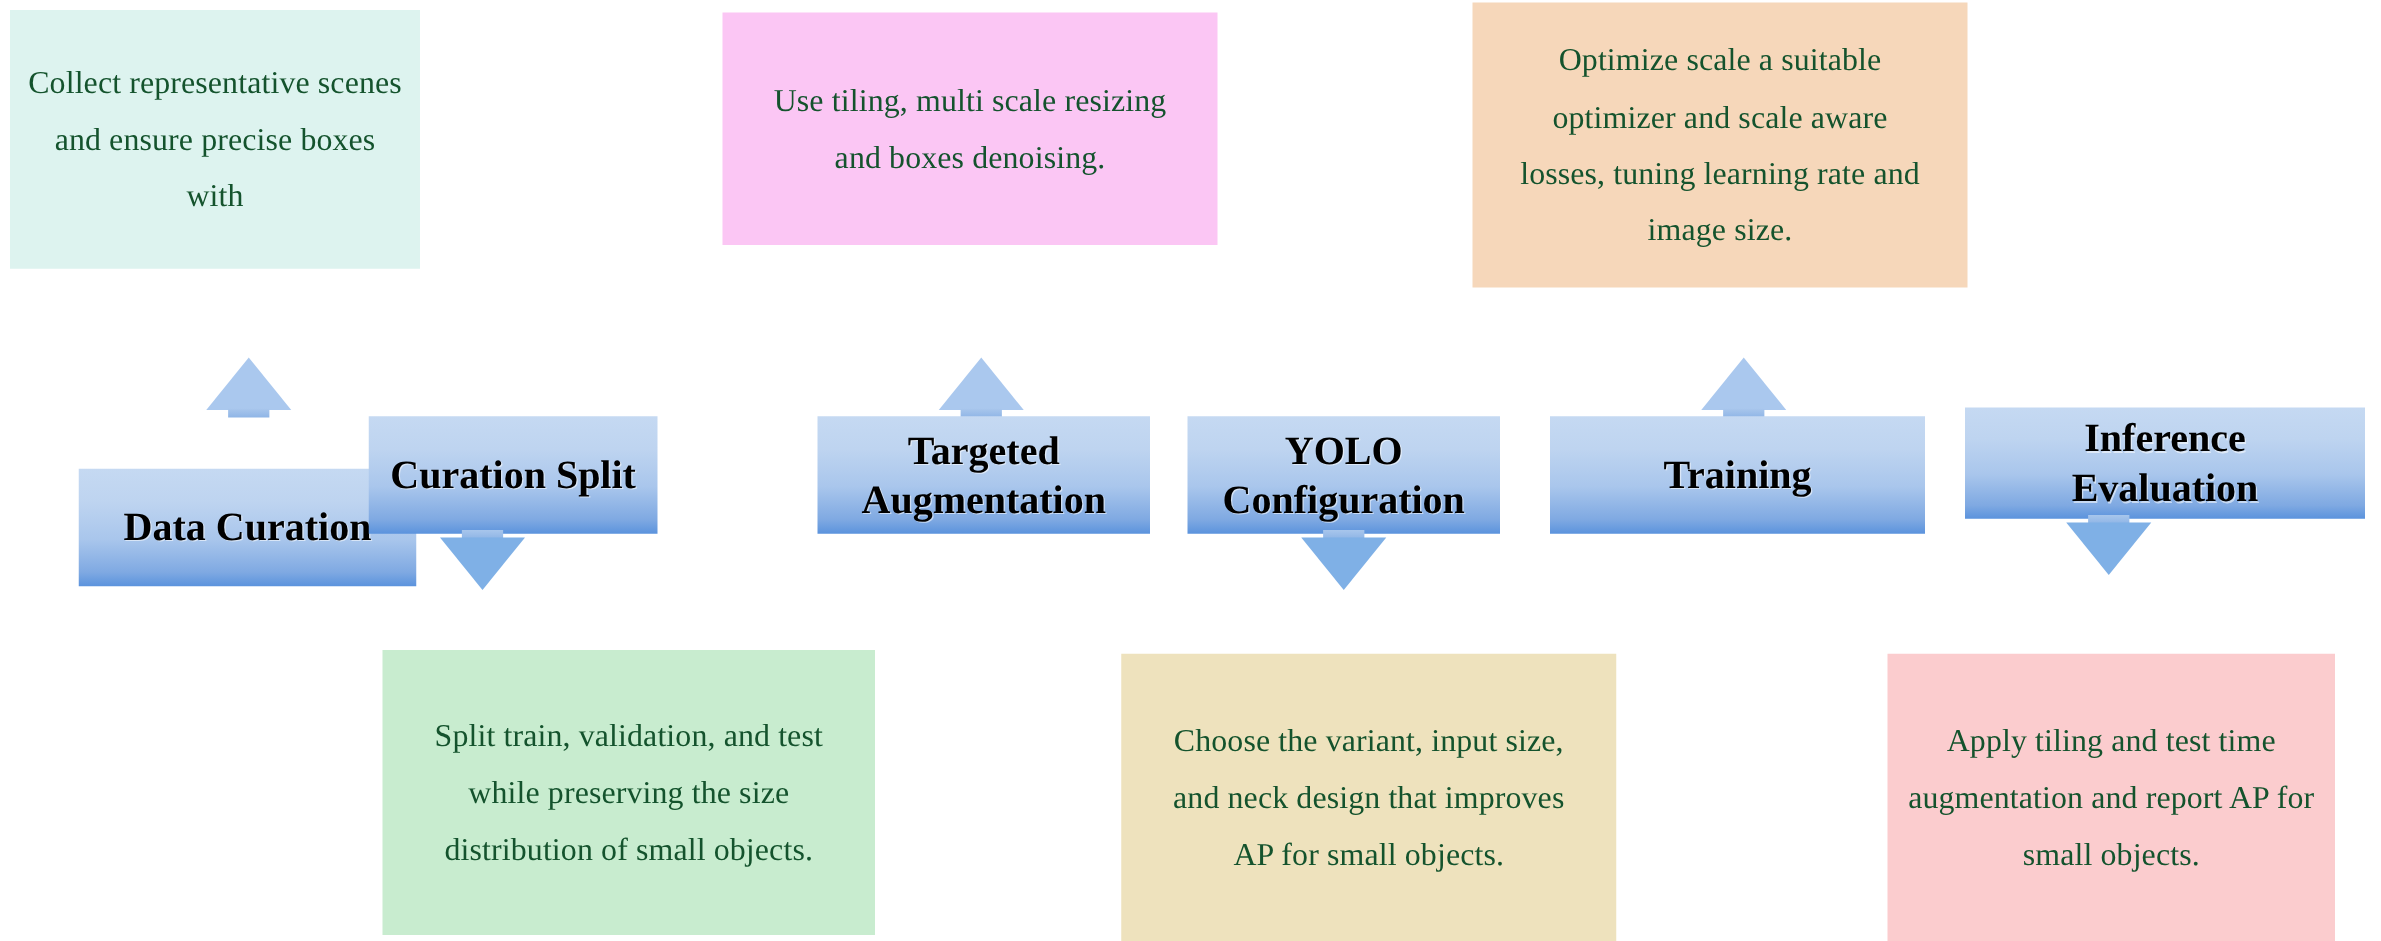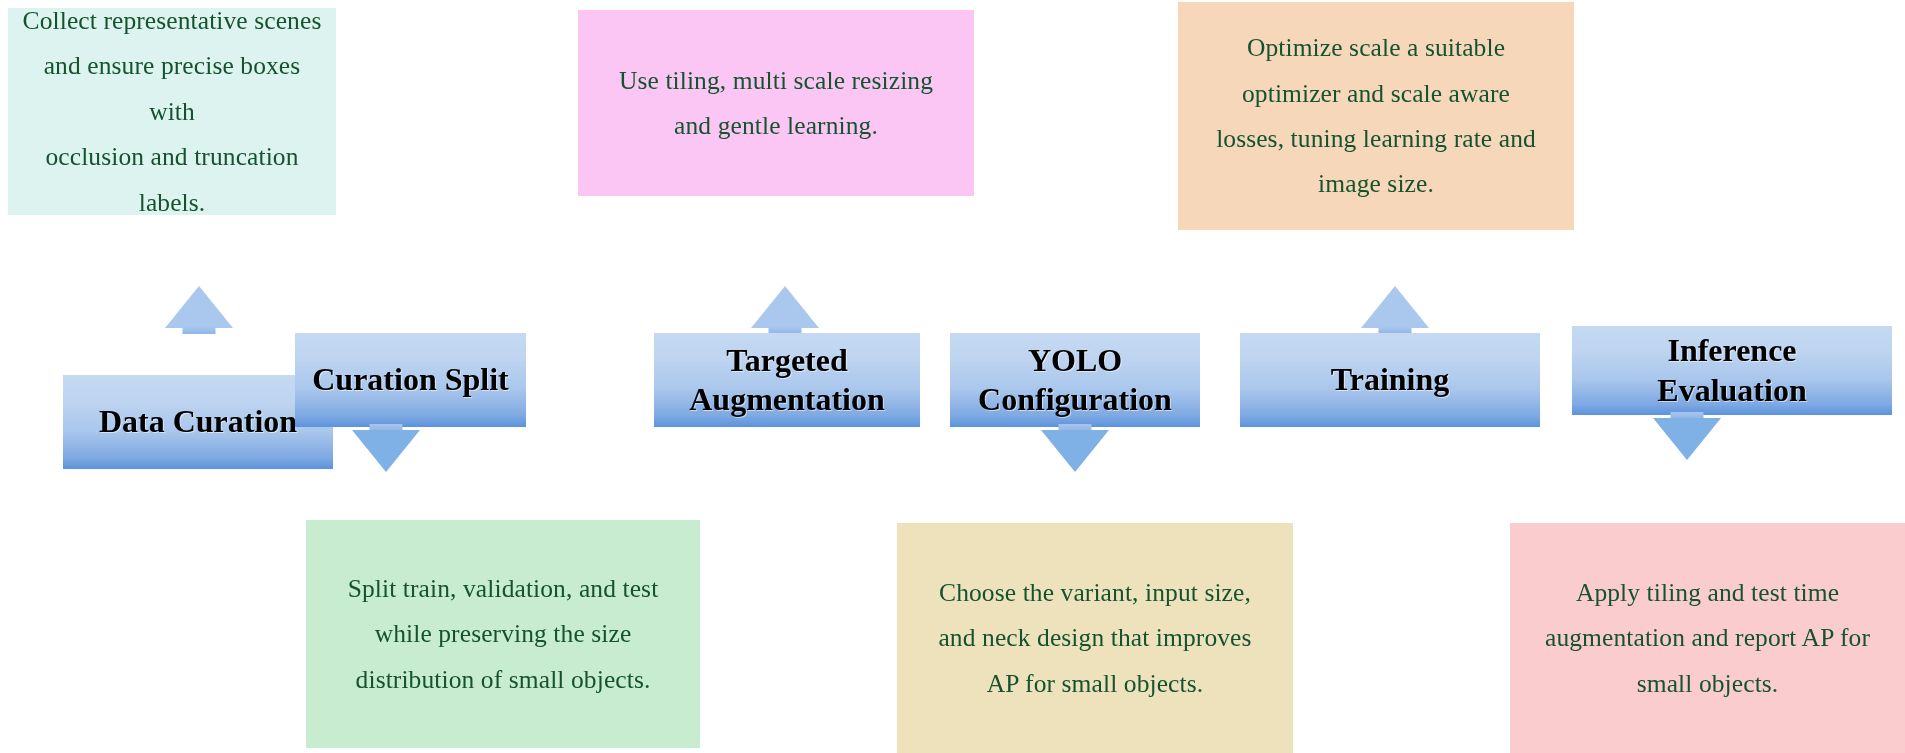--- a/index.html
+++ b/index.html
@@ -108,28 +108,27 @@
 </style>
 </head>
 <body>
 
 <div id="canvas">
 
   <div class="callout" style="left:8px; top:8px; width:328px; height:207px; background:#ddf3ef;">
     <span>
       <span>Collect representative scenes</span>
       <span>and ensure precise boxes with</span>
-      <span>occlusion and truncation labels.</span>
     </span>
   </div>
 
   <div class="callout" style="left:578px; top:10px; width:396px; height:186px; background:#fbc6f4;">
     <span>
       <span>Use tiling, multi scale resizing</span>
-      <span>and gentle learning.</span>
+      <span>and boxes denoising.</span>
     </span>
   </div>
 
   <div class="callout" style="left:1178px; top:2px; width:396px; height:228px; background:#f6d7ba;">
     <span>
       <span>Optimize scale a suitable</span>
       <span>optimizer and scale aware</span>
       <span>losses, tuning learning rate and</span>
       <span>image size.</span>
     </span>
@@ -213,21 +212,21 @@
   </div>
 
   <div class="callout" style="left:897px; top:523px; width:396px; height:230px; background:#eee2bd;">
     <span>
       <span>Choose the variant, input size,</span>
       <span>and neck design that improves</span>
       <span>AP for small objects.</span>
     </span>
   </div>
 
-  <div class="callout" style="left:1510px; top:523px; width:395px; height:230px; background:#fbccce;">
+  <div class="callout" style="left:1510px; top:523px; width:358px; height:230px; background:#fbccce;">
     <span>
       <span>Apply tiling and test time</span>
       <span>augmentation and report AP for</span>
       <span>small objects.</span>
     </span>
   </div>
 
 </div>
 
 </body></html>

